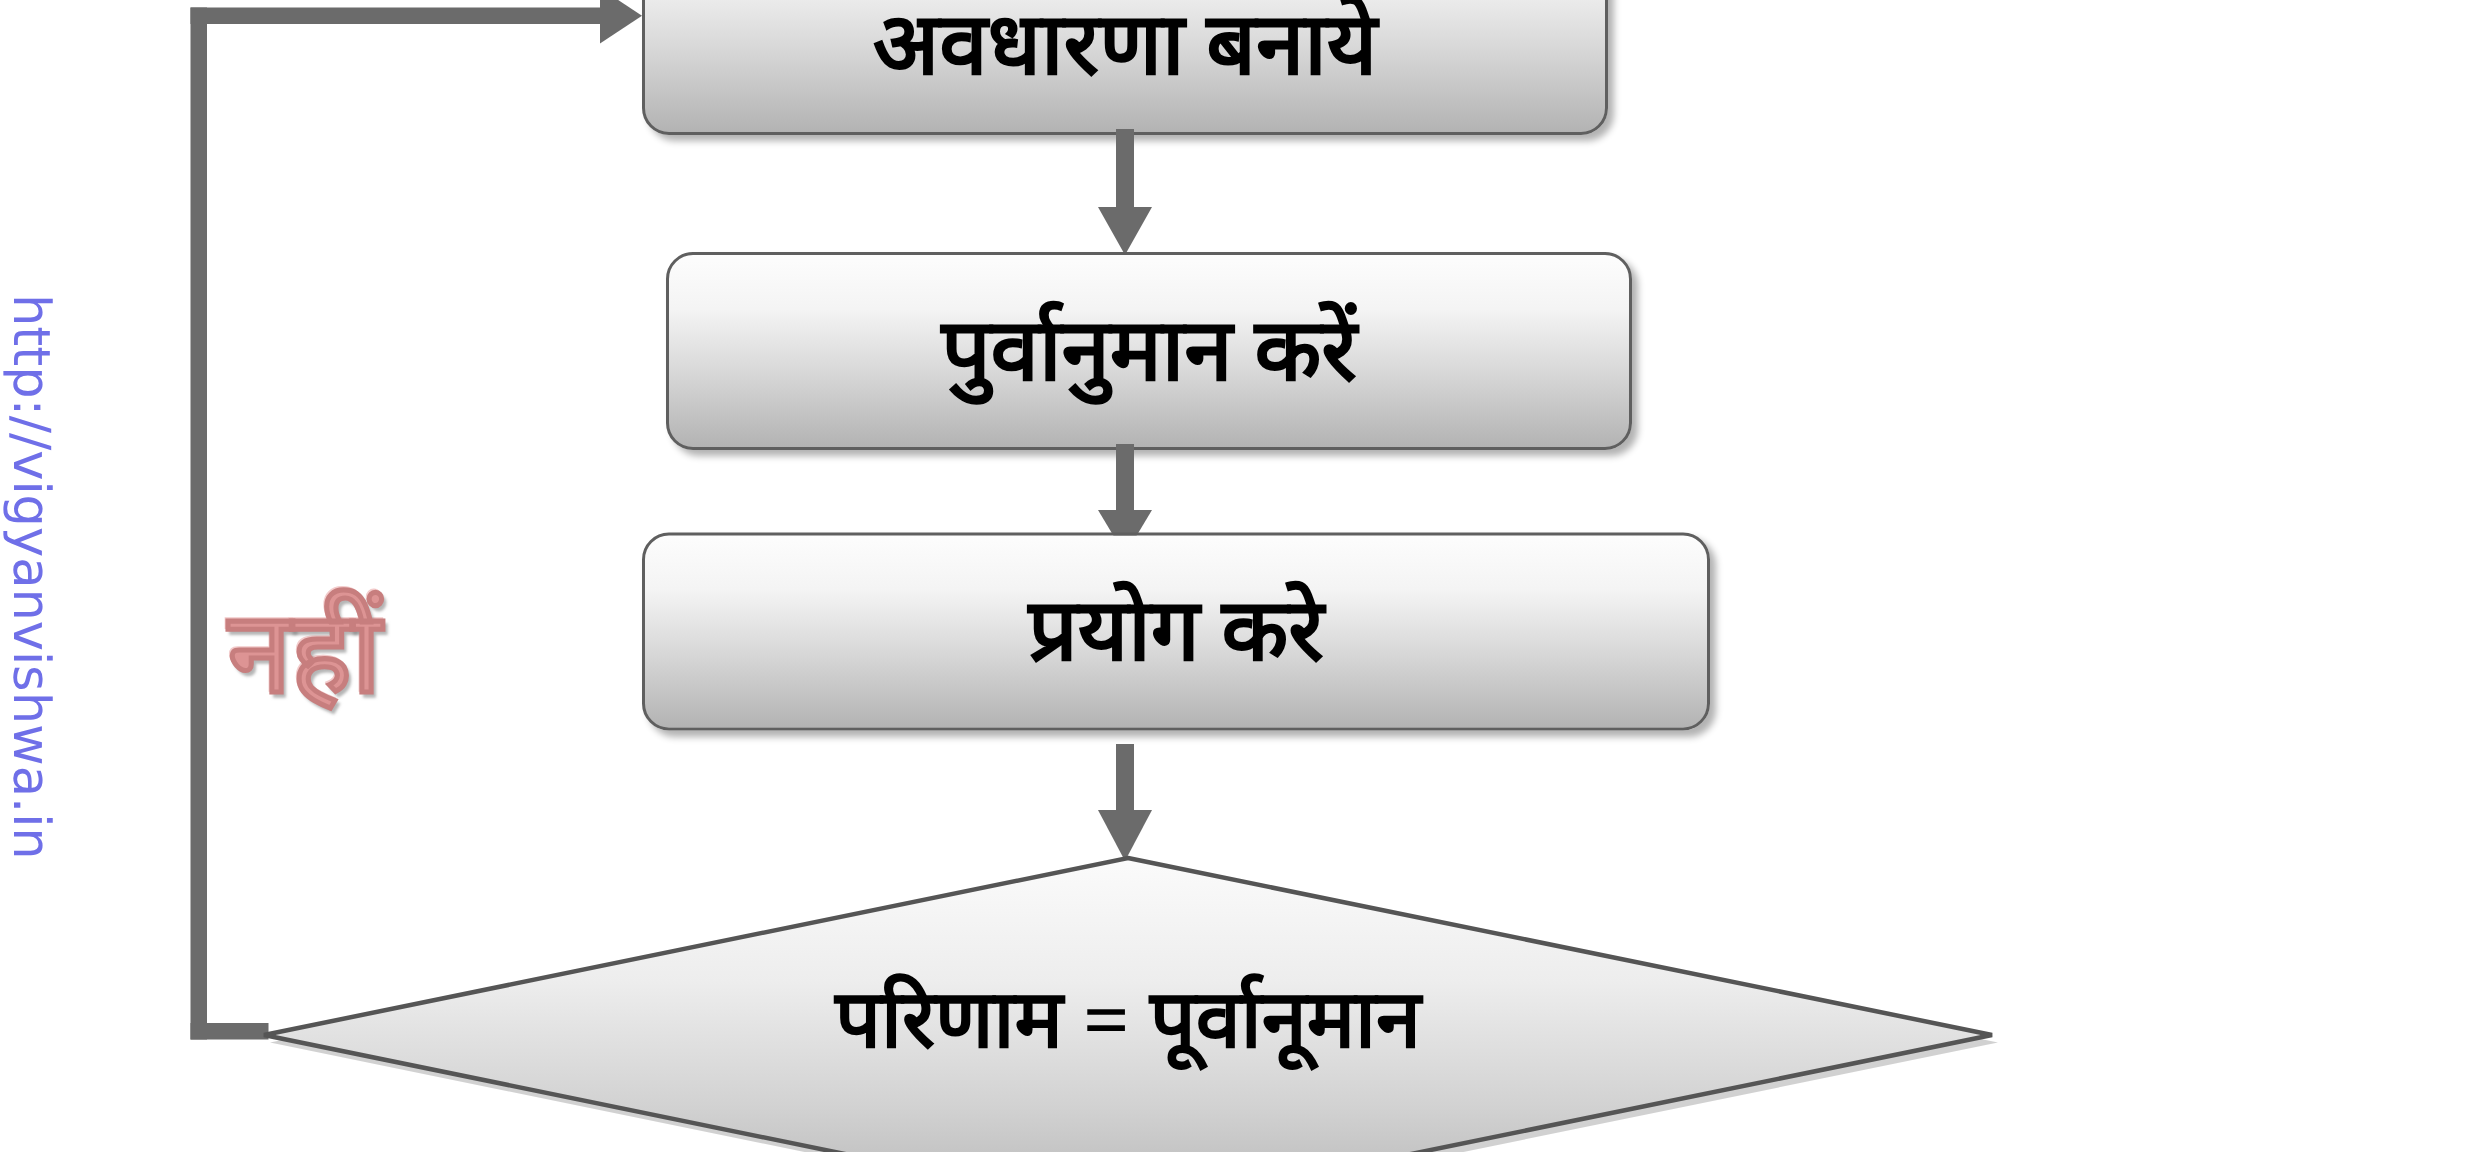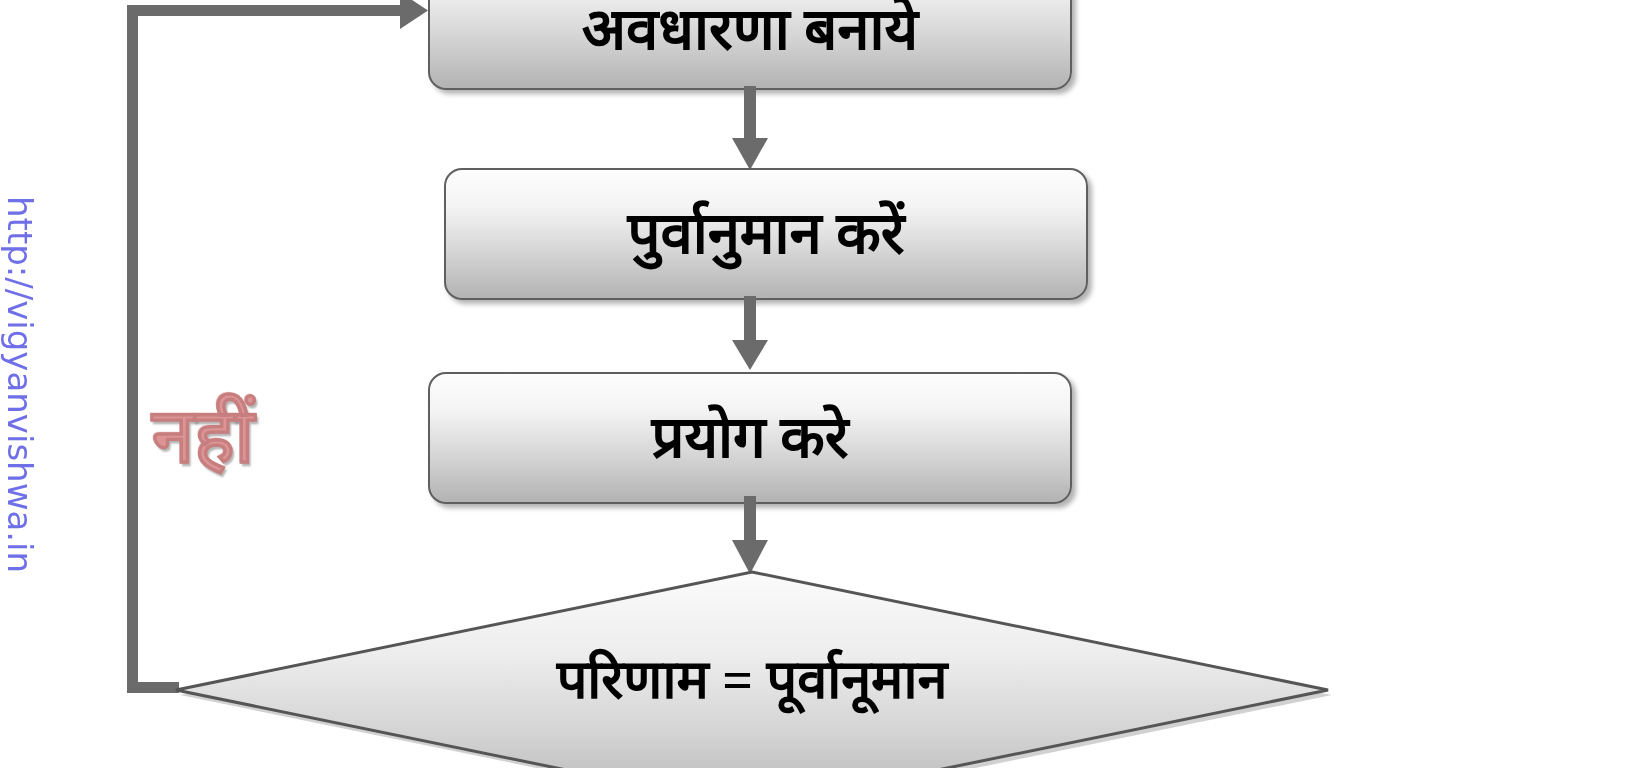--- a/index.html
+++ b/index.html
@@ -69,22 +69,22 @@
     margin-top: 28px;
   }
   #box-predict {
     left: 444px;
     top: 168px;
     width: 644px;
     height: 132px;
   }
   #box-experiment {
     left: 428px;
-    top: 372px;
-    width: 644px;
+    top: 355px;
+    width: 712px;
     height: 132px;
   }
 
   
   #decision-diamond {
     position: absolute;
     left: 174px;
     top: 570px;
     width: 1156px;
     height: 400px;

